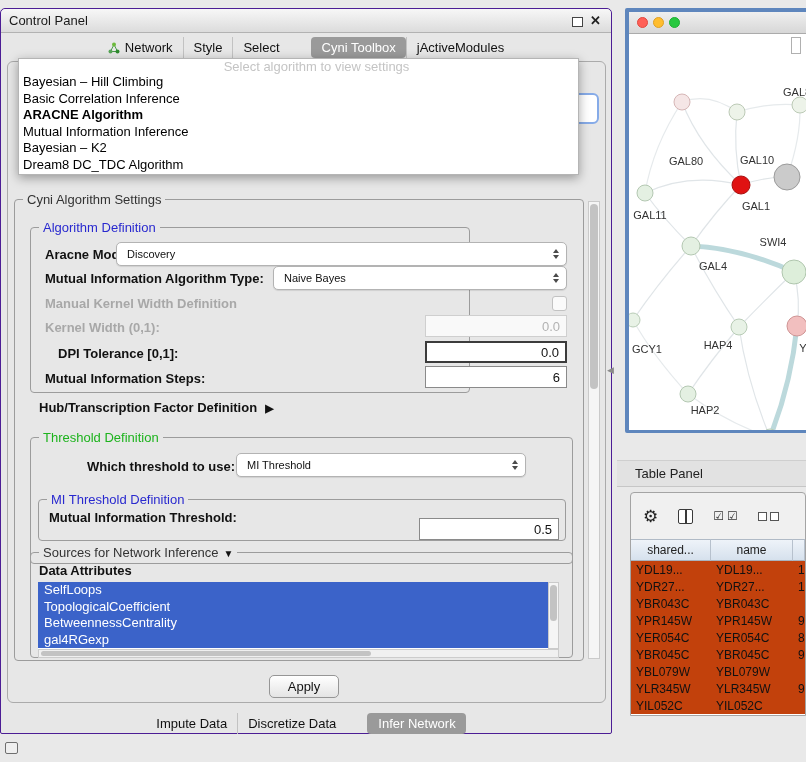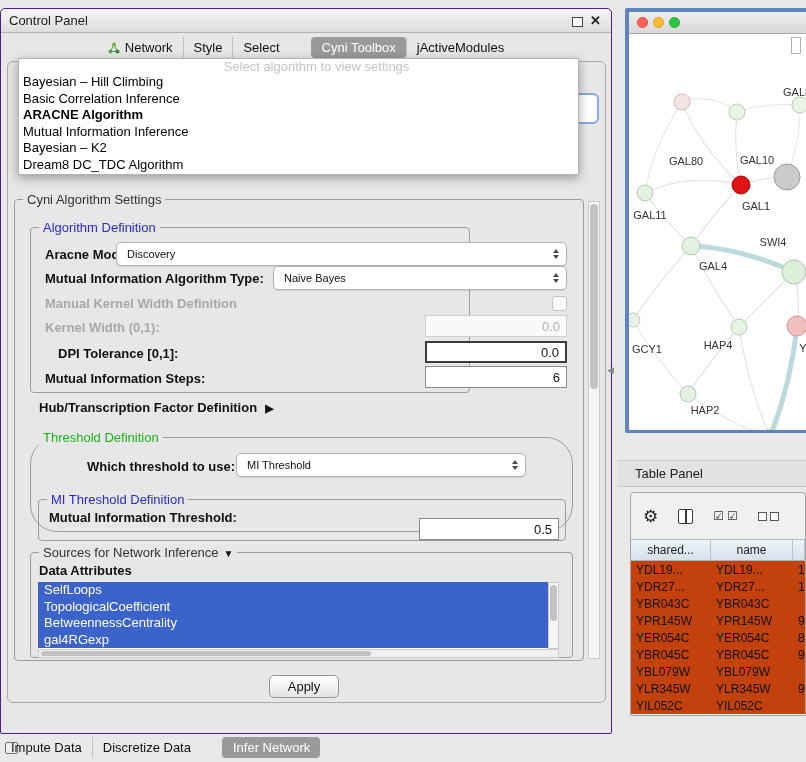--- a/index.html
+++ b/index.html
@@ -53,21 +53,21 @@
 
   .hub-row{position:absolute;left:38px;top:391px;font-weight:bold;font-size:13px;z-index:3;}
   .hub-arrow{display:inline-block;margin-left:8px;font-size:11px;color:#111;}
   .src-arrow{display:inline-block;margin-left:5px;font-size:10px;color:#111;}
 
   .list{position:absolute;left:37px;top:573px;width:510px;height:67px;background:#fff;overflow:hidden;z-index:3;}
   .list-item{height:16.6px;line-height:16.6px;background:#3b63c9;color:#fff;padding-left:6px;font-size:13px;white-space:nowrap;}
 
   .apply{position:absolute;left:268px;top:666px;width:70px;height:23px;border:1px solid #969696;border-radius:5px;background:linear-gradient(#ffffff,#e4e4e4);font-size:13px;display:flex;align-items:center;justify-content:center;box-sizing:border-box;z-index:3;}
 
-  .bottom-tabbar{position:absolute;left:0;top:726px;width:100%;display:flex;align-items:center;height:24px;z-index:3;}
+  .bottom-tabbar{position:absolute;left:0;top:702px;width:100%;display:flex;justify-content:center;align-items:center;height:24px;z-index:3;}
 
   
   .net-window{position:absolute;left:625px;top:8px;width:190px;height:425px;border:4px solid #5e86bd;background:#fff;box-sizing:border-box;border-radius:2px;}
   .net-titlebar{position:relative;height:21px;background:linear-gradient(#efefef,#d7d7d7);border-bottom:1px solid #ababab;}
   .light{position:absolute;top:5px;width:11px;height:11px;border-radius:50%;box-sizing:border-box;}
   .light.red{left:8px;background:#ff6057;border:1px solid #e1483f;}
   .light.yellow{left:24px;background:#ffbd2e;border:1px solid #dfa023;}
   .light.green{left:40px;background:#28c840;border:1px solid #1faf32;}
   .net-content{position:relative;width:100%;height:calc(100% - 21px);background:#fff;overflow:hidden;}
   .net-scrollstub{position:absolute;right:10px;top:3px;width:10px;height:17px;background:#fff;border:1px solid #b0b0b0;box-sizing:border-box;}
@@ -192,21 +192,21 @@
 
     <span class="lbl" style="left:44px;top:362px;">Mutual Information Steps:</span>
     <div class="field normal" style="left:424px;top:357px;width:142px;height:22px;">
       <span>6</span>
     </div>
 
     <div class="hub-row">
       <span>Hub/Transcription Factor Definition</span><span class="hub-arrow">▶</span>
     </div>
 
-    <div class="group" style="left:29px;top:428px;width:543px;height:95px;border-radius:27px;">
+    <div class="group" style="left:29px;top:428px;width:543px;height:127px;">
       <span class="gtitle green">Threshold Definition</span>
     </div>
 
     <span class="lbl" style="left:86px;top:450px;">Which threshold to use:</span>
     <div class="combo" style="left:235px;top:444px;width:290px;height:24px;">
       <span class="combo-text">MI Threshold</span>
       <span class="combo-arrows">
           <span class="tri-up"></span>
           <span class="tri-down"></span>
         </span>

